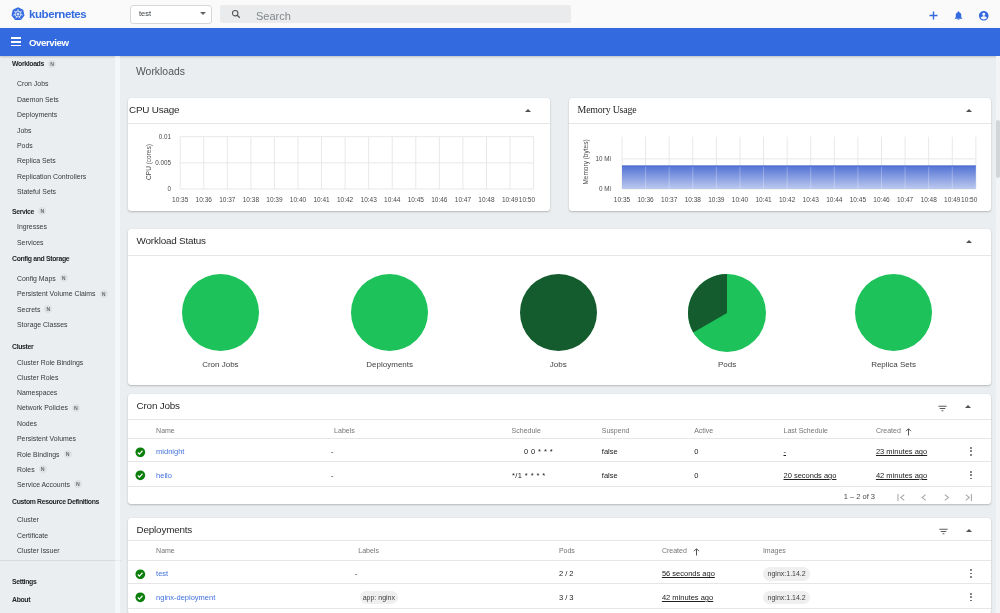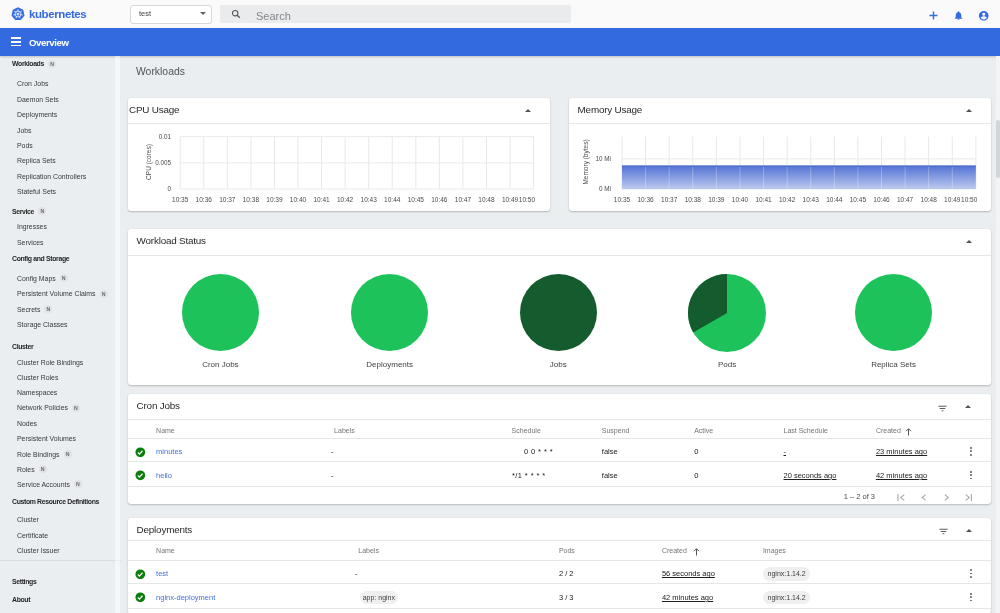--- a/index.html
+++ b/index.html
@@ -93,21 +93,21 @@
 <div class="navi" style="left:17px;top:545.0px;height:11px;">Cluster Issuer</div>
 <div class="navi navh" style="left:12px;top:576.1px;height:11px;">Settings</div>
 <div class="navi navh" style="left:12px;top:593.8px;height:11px;">About</div>
 <div class="abs" style="left:0;top:560px;width:121px;height:1px;background:#d9dcde;"></div>
 <div class="abs" style="left:114.5px;top:56px;width:5px;height:557px;background:rgba(255,255,255,0.45);"></div>
 <div class="abs" style="left:136px;top:66.3px;font-size:10.4px;color:#515457;">Workloads</div>
 <div class="card" style="left:128px;top:97.8px;width:422px;height:113.4px;"></div>
     <div class="ctitle" style="left:129px;top:103.89999999999999px;">CPU Usage</div>
     <div class="caret" style="left:524.5px;top:108.8px;"></div>
 <div class="card" style="left:569px;top:97.8px;width:422px;height:113.4px;"></div>
-    <div class="ctitle" style="left:577.6px;top:103.89999999999999px;">Memory Usage</div>
+    <div class="ctitle" style="left:577.6px;top:103.89999999999999px;font-family:Liberation Serif, serif;">Memory Usage</div>
     <div class="caret" style="left:965.5px;top:108.8px;"></div>
 <div class="hdiv" style="left:128px;top:122.5px;width:422px;"></div>
 <div class="hdiv" style="left:569px;top:122.5px;width:422px;"></div>
 <svg class="abs" style="left:128px;top:125px;" width="422" height="86" viewBox="0 0 422 86">
       <path d="M52.20 11.7V64.0M75.76 11.7V64.0M99.32 11.7V64.0M122.88 11.7V64.0M146.44 11.7V64.0M170.00 11.7V64.0M193.56 11.7V64.0M217.12 11.7V64.0M240.68 11.7V64.0M264.24 11.7V64.0M287.80 11.7V64.0M311.36 11.7V64.0M334.92 11.7V64.0M358.48 11.7V64.0M382.04 11.7V64.0M405.60 11.7V64.0M52.20 11.7H405.60M52.20 37.9H405.60M52.20 64.0H405.60" stroke="#e8e8e8" stroke-width="1" fill="none"></path>
       <text x="43" y="13.899999999999999" font-size="6.3" fill="#4a4a4a" text-anchor="end">0.01</text>
       <text x="43" y="40.1" font-size="6.3" fill="#4a4a4a" text-anchor="end">0.005</text>
       <text x="43" y="66.2" font-size="6.3" fill="#4a4a4a" text-anchor="end">0</text>
       <text x="52.20" y="77" font-size="6.5" fill="#4a4a4a" text-anchor="middle">10:35</text>
       <text x="75.76" y="77" font-size="6.5" fill="#4a4a4a" text-anchor="middle">10:36</text>
@@ -190,21 +190,21 @@
 <div class="th" style="left:783.5px;top:426.8px;">Last Schedule</div>
 <div class="th" style="left:875.9px;top:426.8px;">Created</div>
 <svg class="abs" style="left:904.5px;top:427.6px;" width="7" height="8" viewBox="0 0 7 8">
       <path d="M3.5 7.5V1M1 3.2L3.5 0.7L6 3.2" fill="none" stroke="#555" stroke-width="1"></path>
     </svg>
 <div class="hdiv" style="left:128px;top:438.2px;width:863px;"></div>
 <svg class="abs" style="left:135.3px;top:446.6px;" width="10.6" height="10.6" viewBox="0 0 24 24">
       <circle cx="12" cy="12" r="11" fill="#0b7e0b"></circle>
       <path d="M6.5 12.5l3.5 3.5 7-7.5" fill="none" stroke="#fff" stroke-width="2.6"></path>
     </svg>
-    <div class="td link" style="left:156.1px;top:447.3px;">minutes</div>
+    <div class="td link" style="left:156.1px;top:447.3px;">midnight</div>
     <div class="td" style="left:331.0px;top:447.3px;">-</div>
     <div class="td" style="left:524px;top:447.3px;letter-spacing:0.4px;">0 0 * * *</div>
     <div class="td" style="left:601.8px;top:447.3px;">false</div>
     <div class="td" style="left:694.2px;top:447.3px;">0</div>
     <div class="td dated" style="left:783.5px;top:447.3px;">-</div>
     <div class="td dated" style="left:875.9px;top:447.3px;">23 minutes ago</div>
     <div class="kebab" style="left:970.3px;top:447.1px;">
       <div class="kdot"></div>
       <div class="kdot"></div>
       <div class="kdot"></div>

